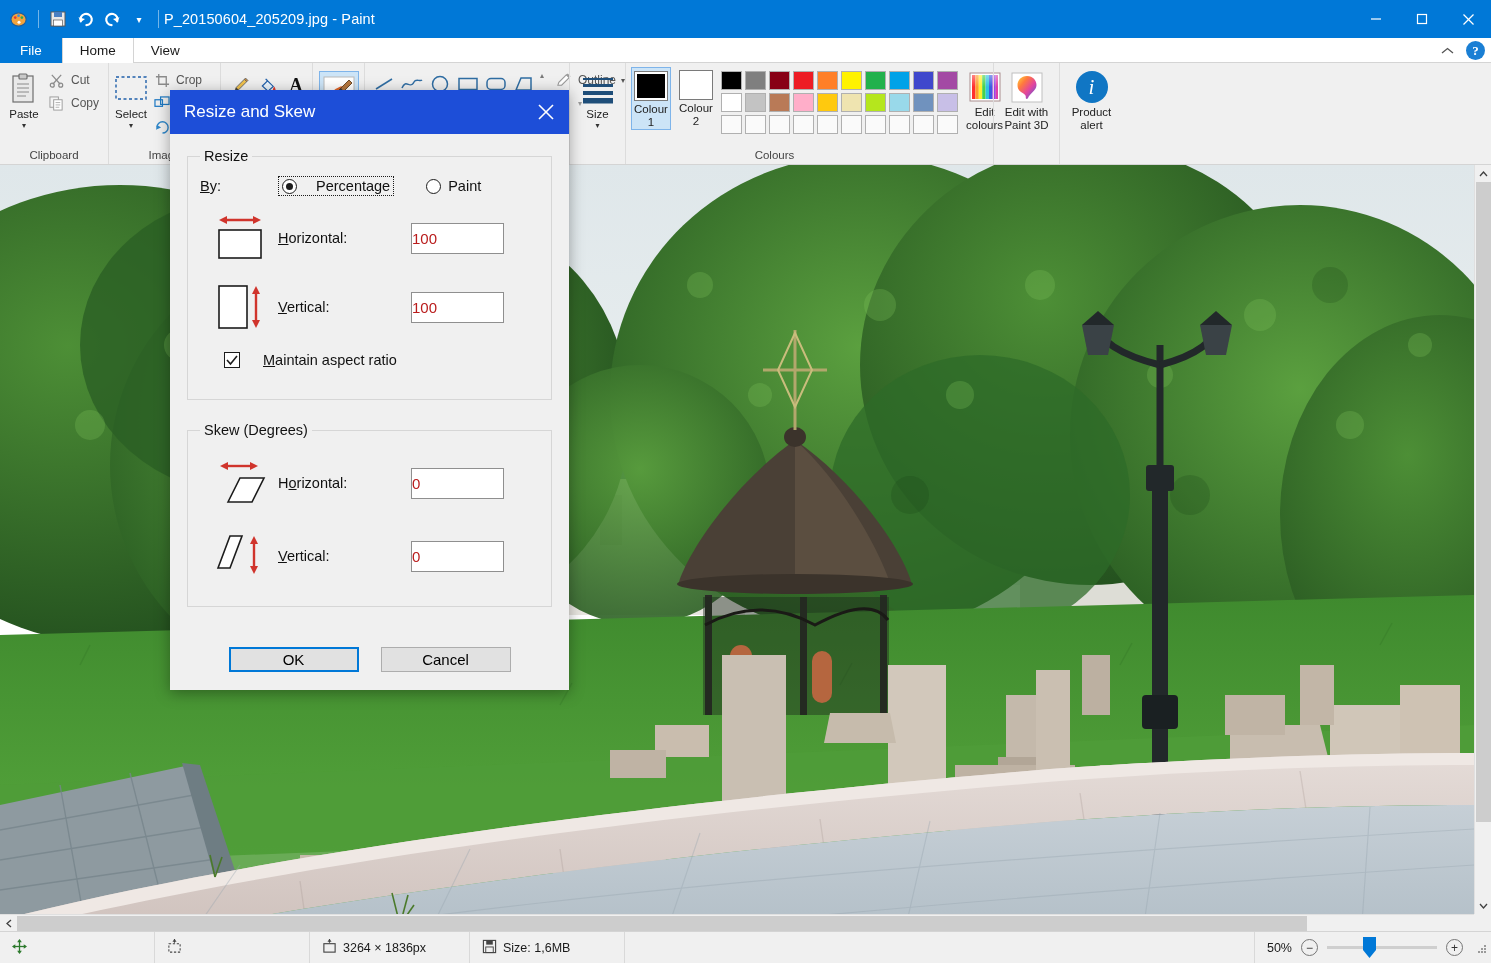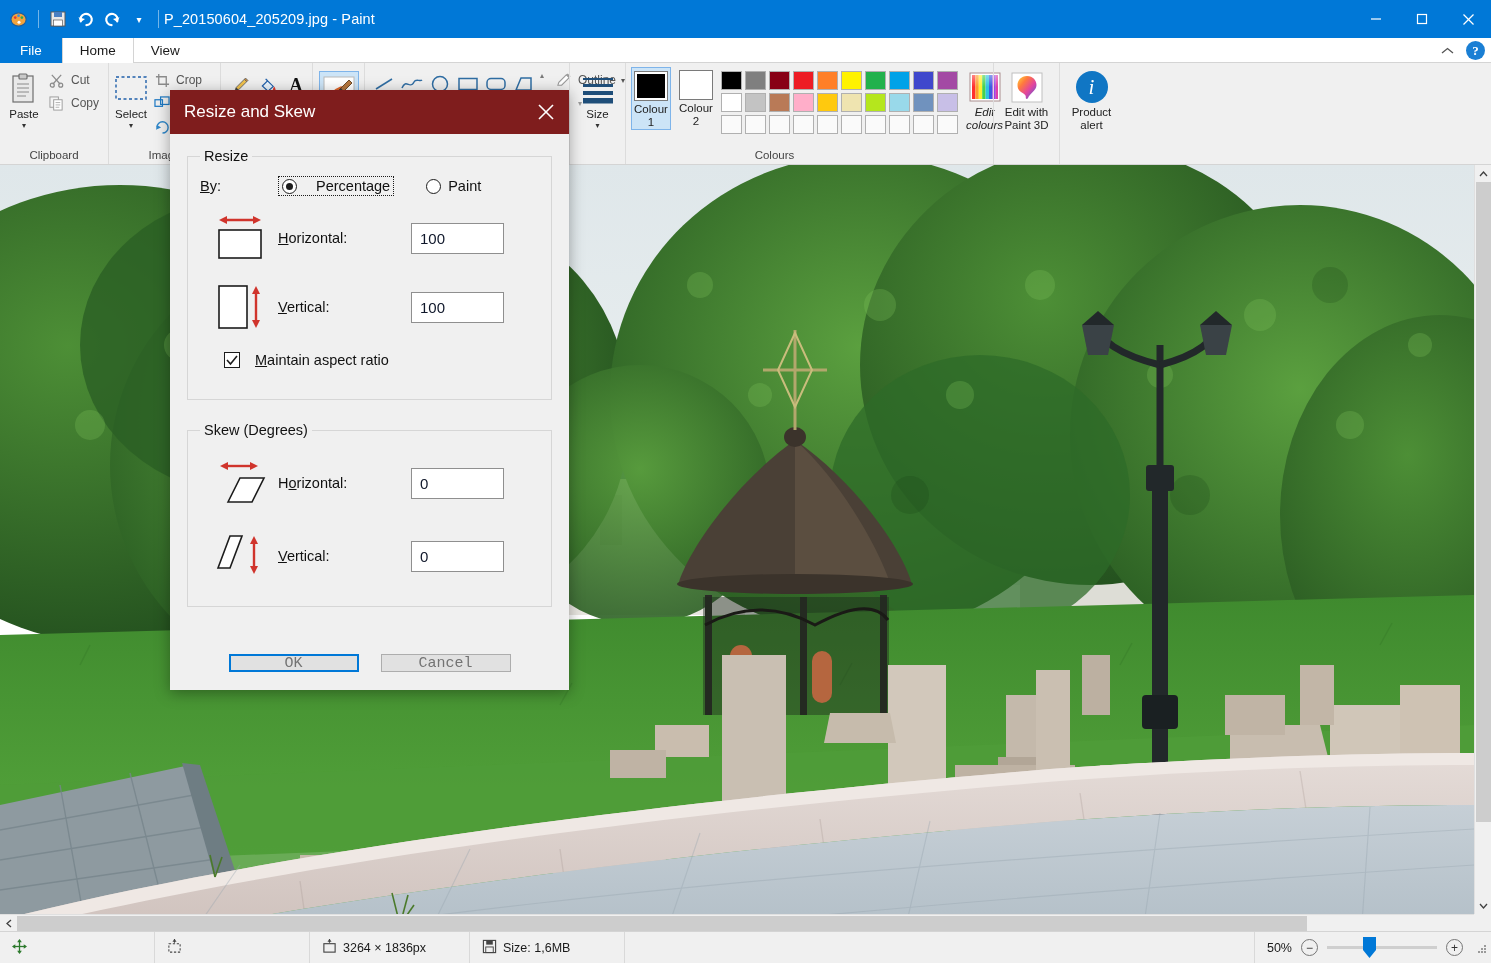--- a/index.html
+++ b/index.html
@@ -145,48 +145,48 @@
   .zthumb { position: absolute; left: 36px; top: -9px; width: 13px; height: 21px; background: #0078d7; clip-path: polygon(0 0, 100% 0, 100% 62%, 50% 100%, 0 62%); }
   .grip { width: 12px; height: 12px; margin-right: 4px; }
 
   
   .dialog {
     position: absolute; left: 170px; top: 90px; width: 399px; height: 600px;
     background: #f0f0f0; box-shadow: 0 3px 14px rgba(0,0,0,.35); z-index: 50;
     display: flex; flex-direction: column;
   }
   .dlg-title {
-    height: 44px; background: #7f1d1d; color: #fff; display: flex; align-items: center;
+    height: 44px; background: #1d4ed8; color: #fff; display: flex; align-items: center;
     padding-left: 14px; font-size: 17px; position: relative; flex: none;
   }
   .dlg-close {
     position: absolute; right: 0; top: 0; width: 46px; height: 44px;
     display: flex; align-items: center; justify-content: center; color: #fff;
   }
   .dlg-body { flex: 1; padding: 14px 17px 0 17px; position: relative; }
   fieldset.grp {
     border: 1px solid #d6d6d6; margin: 0 0 22px 0; padding: 6px 10px 14px 12px;
   }
   fieldset.grp legend { font-size: 14.5px; color: #111; padding: 0 4px; }
   .row { display: flex; align-items: center; }
   .lbl { font-size: 14.5px; color: #111; }
   .u { text-decoration: underline; }
   .radio-row { display: flex; align-items: center; gap: 0; padding: 6px 0 2px 0; }
   .radio { width: 15px; height: 15px; border: 1.6px solid #1c1c1c; border-radius: 50%; display: inline-flex; align-items: center; justify-content: center; background: #fff; }
   .radio .dot { width: 7px; height: 7px; border-radius: 50%; background: #1c1c1c; }
   .focus-box { border: 1px dotted #1c1c1c; padding: 1px 3px; }
   .txtbox {
     width: 93px; height: 31px; background: #fff; border: 1px solid #8f8f8f;
-    font-size: 15px; color: #0f172a; display: flex; align-items: center; padding-left: 8px;
+    font-size: 15px; color: #b91c1c; display: flex; align-items: center; padding-left: 0;
   }
   .chk { width: 16px; height: 16px; border: 1.4px solid #1c1c1c; background: #fff; display: inline-flex; align-items: center; justify-content: center; }
   .dlg-footer { display: flex; justify-content: center; gap: 22px; padding: 6px 0 18px 0; flex: none; }
   .dbtn {
-    width: 130px; height: 18px; font-size: 15px; color: #737373; background: #e1e1e1;
-    border: 1px solid #adadad; display: flex; align-items: center; justify-content: center; font-family: Liberation Mono, monospace;
+    width: 130px; height: 25px; font-size: 15px; color: #000000; background: #e1e1e1;
+    border: 1px solid #adadad; display: flex; align-items: center; justify-content: center;
   }
   .dbtn.default { border: 2px solid #0078d7; }
 </style>
 </head>
 <body>
 
 <div id="app">
 
   <div class="titlebar">
     <div class="qat">
@@ -559,21 +559,21 @@
             <div class="sw" style="background: rgb(250, 250, 250);"></div>
             <div class="sw" style="background: rgb(250, 250, 250);"></div>
             <div class="sw" style="background: rgb(250, 250, 250);"></div>
             <div class="sw" style="background: rgb(250, 250, 250);"></div>
             <div class="sw" style="background: rgb(250, 250, 250);"></div>
             <div class="sw" style="background: rgb(250, 250, 250);"></div>
             <div class="sw" style="background: rgb(250, 250, 250);"></div>
             <div class="sw" style="background: rgb(250, 250, 250);"></div>
             <div class="sw" style="background: rgb(250, 250, 250);"></div>
           </div>
-        <div class="iconbtn" style="width:52px;font-style:italic;">
+        <div class="iconbtn" style="width:52px;">
           <div class="ibox">
             <svg width="32" height="30" viewBox="0 0 32 30">
               <rect x="1" y="1" width="30" height="28" fill="#fff" stroke="#a98e8e"></rect>
               <rect x="3" y="3" width="3.4" height="24" fill="#ff2f2f"></rect>
               <rect x="6.4" y="3" width="3.4" height="24" fill="#ff9c2f"></rect>
               <rect x="9.8" y="3" width="3.4" height="24" fill="#fff02f"></rect>
               <rect x="13.2" y="3" width="3.4" height="24" fill="#49d14b"></rect>
               <rect x="16.6" y="3" width="3.4" height="24" fill="#2fc3e0"></rect>
               <rect x="20" y="3" width="3.4" height="24" fill="#3a5ee0"></rect>
               <rect x="23.4" y="3" width="3.4" height="24" fill="#a040e0"></rect>
@@ -964,21 +964,21 @@
               <polygon points="45,6 41,14 49,14" fill="#d0342c"></polygon>
                 <polygon points="45,48 41,40 49,40" fill="#d0342c"></polygon>
             </svg>
           </span>
           <span class="lbl" style="width:133px;">
             <span class="u">V</span>ertical:
           </span>
           <span class="txtbox">100</span>
         </div>
 
-        <div class="row" style="margin-top:18px;padding-left:24px;gap:15px;">
+        <div class="row" style="margin-top:18px;padding-left:24px;gap:23px;">
           <span class="chk">
             <svg width="12" height="11" viewBox="0 0 12 11">
                 <polyline points="1,5 4.5,9 11,1" fill="none" stroke="#1c1c1c" stroke-width="1.6"></polyline>
               </svg>
           </span>
           <span class="lbl">
             <span class="u">M</span>aintain aspect ratio
           </span>
         </div>
       </fieldset>

